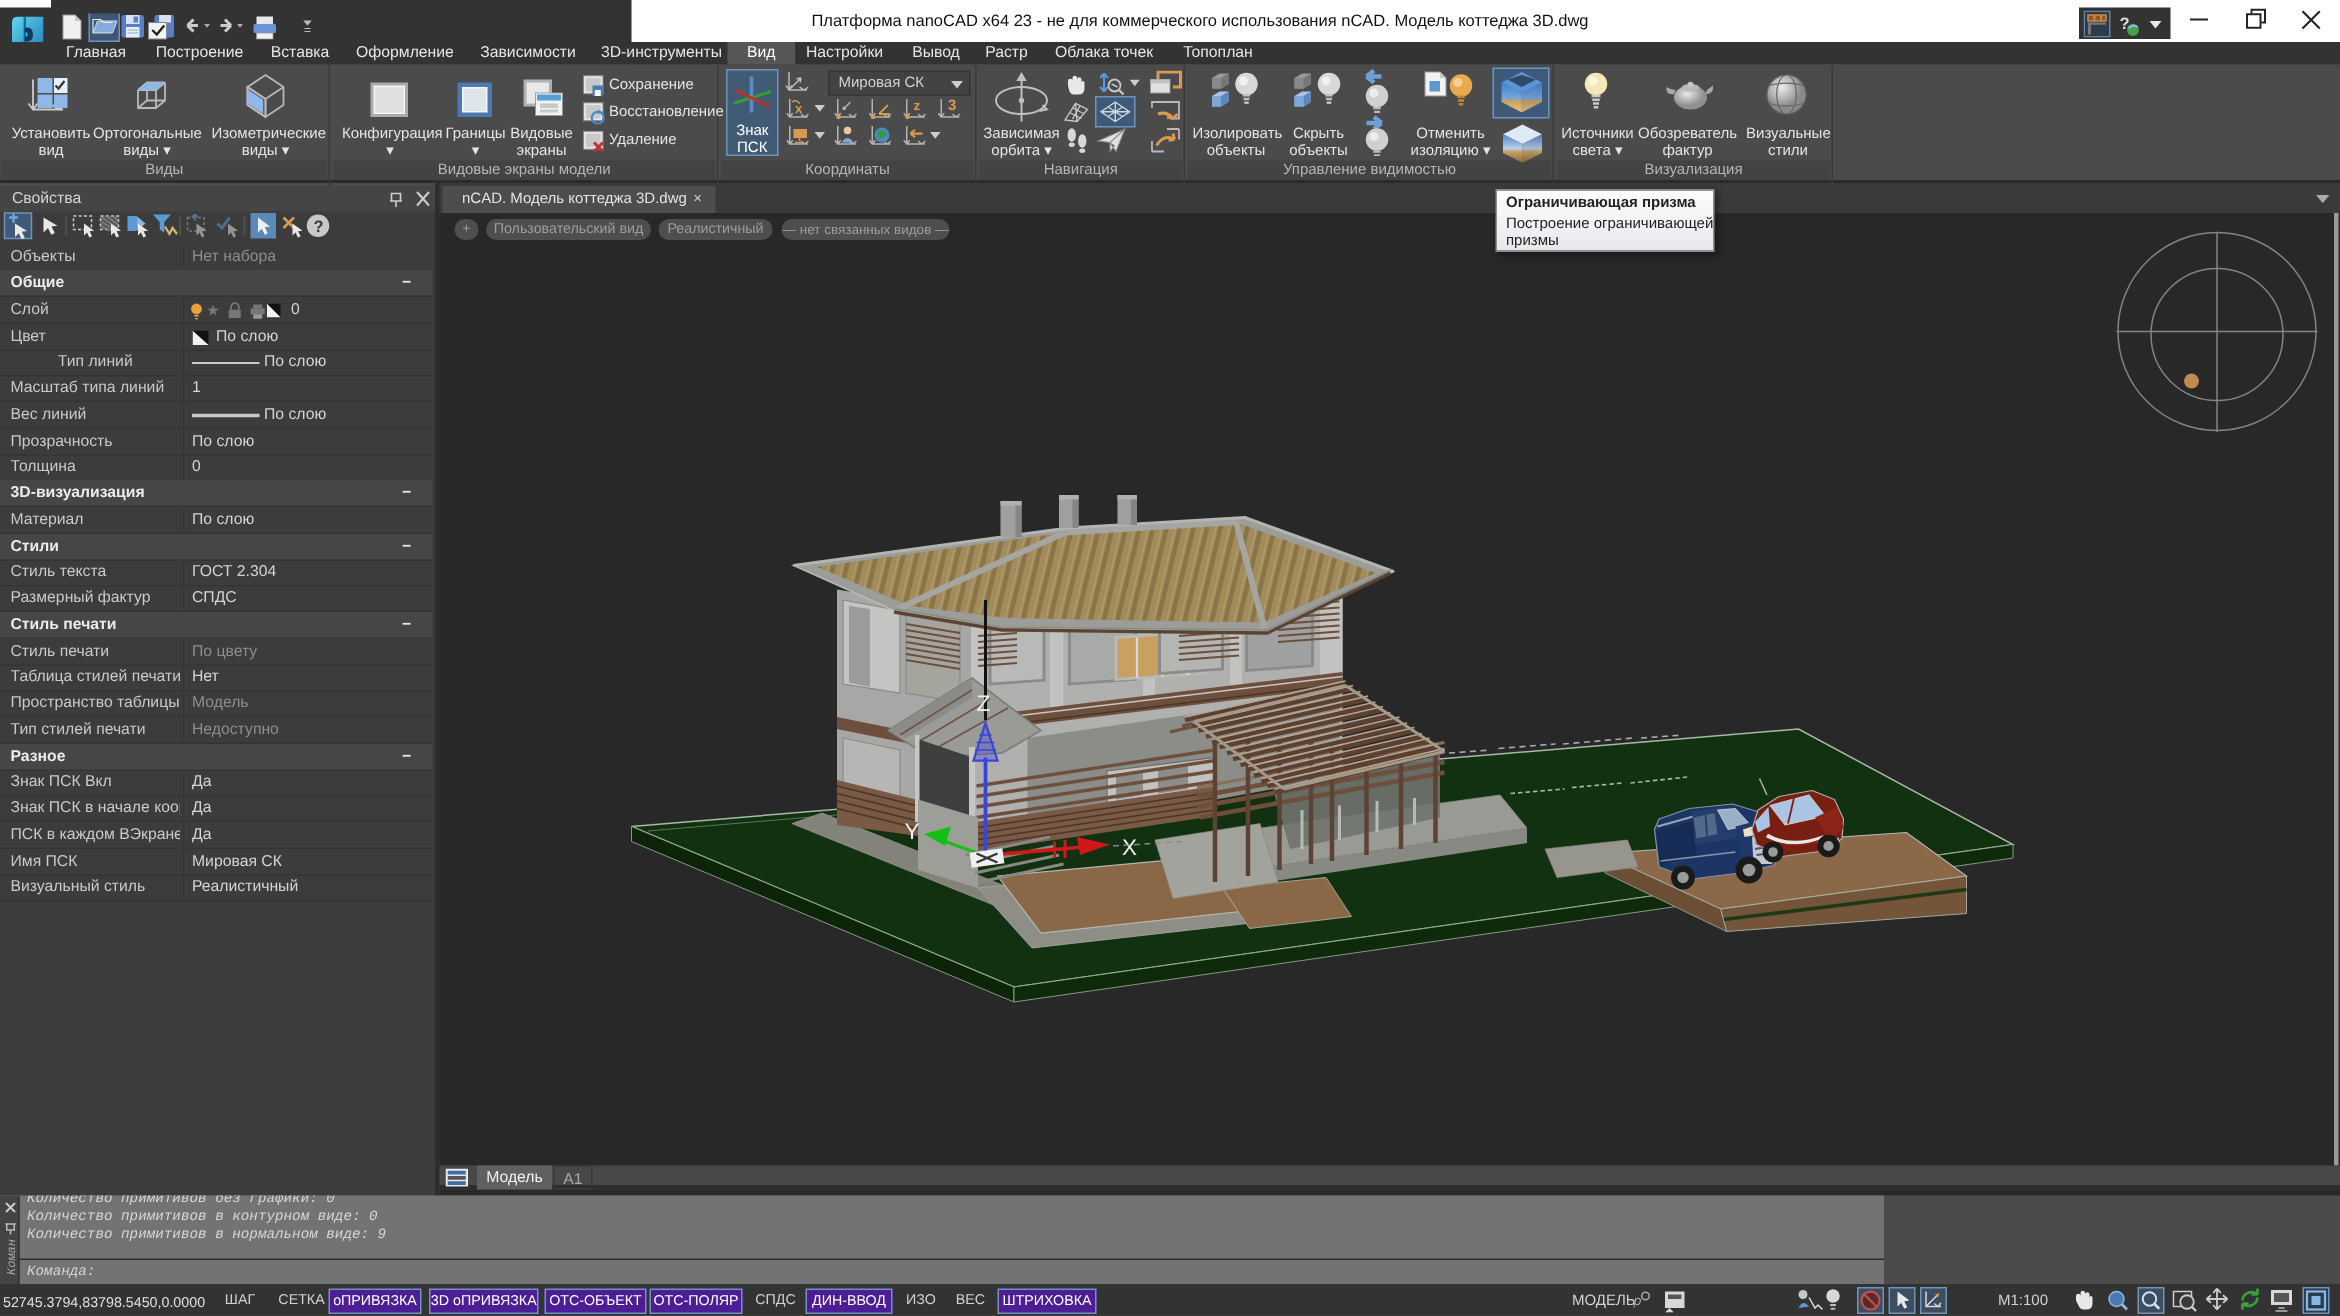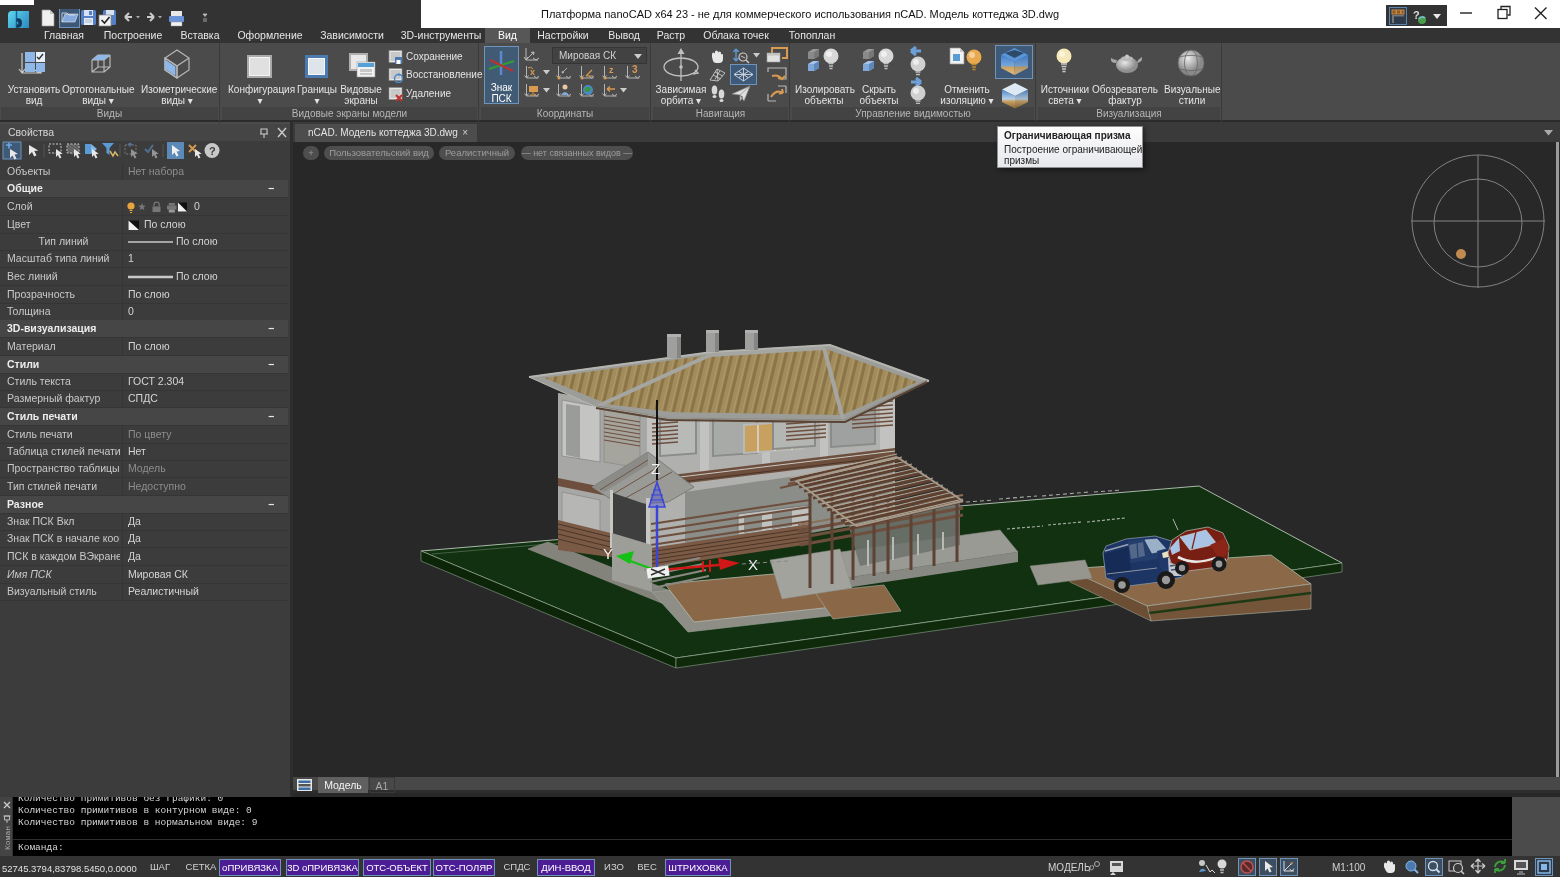--- a/index.html
+++ b/index.html
@@ -594,21 +594,21 @@
       <span class="a" style="left:7px;width:113px;overflow:hidden;white-space:nowrap;">Знак ПСК в начале коор...</span>
       <span class="a" style="left:122px;top:0;height:18px;width:1px;background:#353535;"></span>
       <span class="a" style="left:128px;color:#d4d4d4;">Да</span>
     </div>
 <div class="prow" style="top:548px;border-bottom:1px solid #353535;">
       <span class="a" style="left:7px;width:113px;overflow:hidden;white-space:nowrap;">ПСК в каждом ВЭкране</span>
       <span class="a" style="left:122px;top:0;height:18px;width:1px;background:#353535;"></span>
       <span class="a" style="left:128px;color:#d4d4d4;">Да</span>
     </div>
 <div class="prow" style="top:566px;border-bottom:1px solid #353535;">
-      <span class="a" style="left:7px;width:113px;overflow:hidden;white-space:nowrap;font-style:italic;">Имя ПСК</span>
+      <span class="a" style="left:7px;width:113px;overflow:hidden;white-space:nowrap;">Имя ПСК</span>
       <span class="a" style="left:122px;top:0;height:18px;width:1px;background:#353535;"></span>
       <span class="a" style="left:128px;color:#d4d4d4;">Мировая СК</span>
     </div>
 <div class="prow" style="top:583px;border-bottom:1px solid #353535;">
       <span class="a" style="left:7px;width:113px;overflow:hidden;white-space:nowrap;">Визуальный стиль</span>
       <span class="a" style="left:122px;top:0;height:18px;width:1px;background:#353535;"></span>
       <span class="a" style="left:128px;color:#d4d4d4;">Реалистичный</span>
     </div>
 <div class="a" style="left:290px;top:122px;width:3px;height:675px;background:#2d2d2d;"></div>
 <div class="a" style="left:293px;top:122px;width:1267px;height:675px;background:#282828;"></div>
@@ -994,21 +994,21 @@
       <rect x="1.5" y="1.5" width="12" height="2.5" fill="#3a6ea5"></rect>
       <rect x="1.5" y="5" width="12" height="2.5" fill="#555"></rect>
       <rect x="1.5" y="8.5" width="12" height="2.5" fill="#3a6ea5"></rect>
     </svg>
 <div class="a" style="left:318px;top:777px;width:50px;height:16px;background:#606060;color:#f2f2f2;font-size:10.5px;line-height:16px;text-align:center;">Модель</div>
 <div class="a" style="left:369px;top:777px;width:26px;height:16px;color:#a8a8a8;font-size:10.5px;line-height:16px;text-align:center;border:1px solid #3a3a3a;">A1</div>
 <div class="a" style="left:997px;top:126px;width:146px;height:42px;background:linear-gradient(#fdfdfd,#e6e8ec);border:1px solid #8f8f8f;box-shadow:2px 2px 5px rgba(0,0,0,0.45);z-index:60;font-size:10px;color:#222;">
 <div style="position:absolute;left:6px;top:3px;font-weight:bold;white-space:nowrap;">Ограничивающая призма</div>
 <div style="position:absolute;left:6px;top:17px;line-height:11px;white-space:nowrap;">Построение ограничивающей<br>призмы</div>
     </div>
-<div class="a" style="left:0;top:797px;width:1512px;height:59px;background:#000000;font-family:'Liberation Mono',monospace;font-size:9.5px;color:#d6d6d6;overflow:hidden;">
+<div class="a" style="left:0;top:797px;width:1256px;height:59px;background:#737373;font-family:'Liberation Mono',monospace;font-size:9.5px;color:#d6d6d6;overflow:hidden;font-style:italic;">
 <div style="position:absolute;left:0;top:0;width:13px;height:59px;background:#444;border-right:1px solid #303030;"></div>
 <svg style="position:absolute;left:1px;top:3px;" width="12" height="52">
         <path d="M3 2 l6 6 m0 -6 l-6 6" stroke="#ccc" stroke-width="1.3"></path>
         <path d="M3.5 16 h5 v4 h-5 z M6 20 v3 M2.5 16 h7" stroke="#bbb" fill="none"></path>
         <g transform="translate(9,50) rotate(-90)">
           <text x="0" y="0" fill="#aaa" font-size="8">Коман</text>
         </g>
       </svg>
 <div style="position:absolute;left:18px;top:-4px;">Количество примитивов без графики: 0</div>
 <div style="position:absolute;left:18px;top:8px;">Количество примитивов в контурном виде: 0</div>

